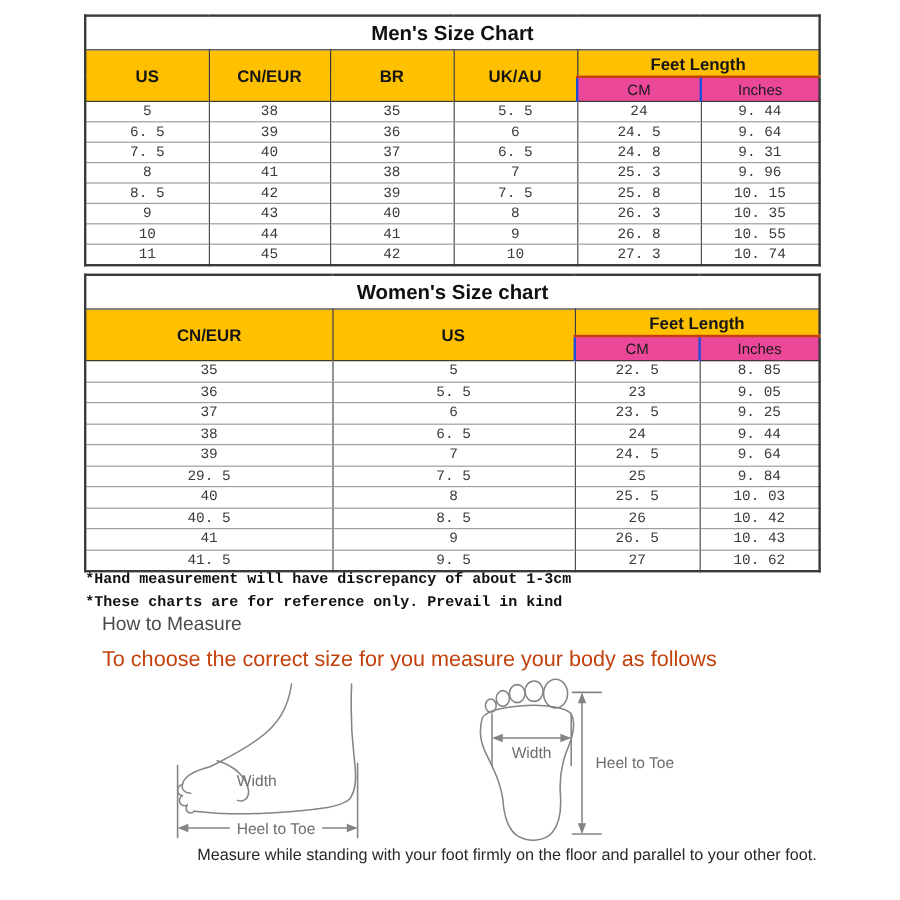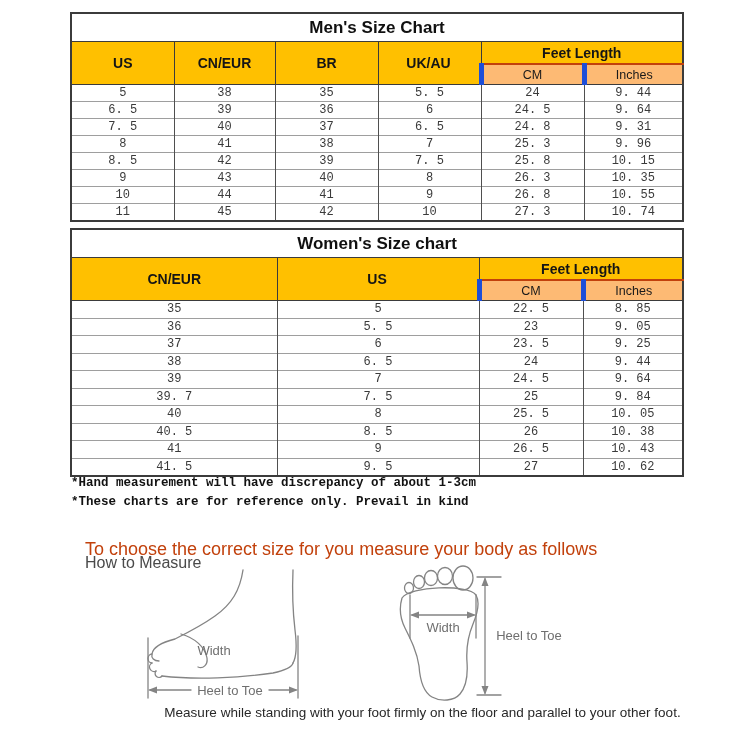--- a/index.html
+++ b/index.html
@@ -10,31 +10,31 @@
   table.size-table{position:absolute;left:70px;width:612px;border-collapse:collapse;
                    table-layout:fixed;border:2px solid #3b3b3b;background:#fff;}
   #mens-table{top:12px;}
   #womens-table{top:228px;}
   .size-table th,.size-table td{padding:0;text-align:center;vertical-align:middle;}
   .title-cell{height:27px;font-weight:bold;font-size:17px;color:#101010;
               border-bottom:1px solid #3b3b3b;background:#fff;}
   .hdr{background:#ffc000;border-left:1px solid #3b3b3b;font-weight:bold;
        font-size:14px;color:#151515;}
   .feet{border-bottom:2px solid #c2410c;height:21px;}
-  .hdr-sub{background:#fdba74;border-left:5px solid #1d4ed8;font-weight:normal;
+  .hdr-sub{background:#ec4899;border-left:2px solid #1d4ed8;font-weight:normal;
            font-size:12.5px;color:#1a1a1a;height:19px;}
   .size-table tbody td{height:16px;border-left:1px solid #4f4f4f;border-top:1px solid #9e9e9e;
            font-family:"Liberation Mono",monospace;font-size:12px;color:#3a3a3a;}
   #womens-table tbody td{height:16.5px;}
   .size-table tbody tr:first-child td{border-top:1px solid #3b3b3b;}
 
   
   .notes{position:absolute;left:71px;top:474px;font-family:"Liberation Mono",monospace;
          font-weight:bold;font-size:12.5px;color:#111;line-height:18.5px;white-space:nowrap;}
-  .howto-heading{position:absolute;left:85px;top:512px;font-size:16px;color:#4a4a4a;margin-top:42px;}
+  .howto-heading{position:absolute;left:85px;top:512px;font-size:16px;color:#4a4a4a;}
   .howto-subtitle{position:absolute;left:85px;top:539px;font-size:18px;color:#c2410c;}
   .caption{position:absolute;left:140px;top:705px;width:565px;text-align:center;
            font-size:13.5px;color:#282828;}
 
   
   .sketch{position:absolute;}
   .sketch path,.sketch line,.sketch ellipse{fill:none;stroke:#848484;stroke-width:1.3;
         stroke-linecap:round;stroke-linejoin:round;}
   .sketch polygon{fill:#848484;stroke:none;}
   .sketch text{fill:#6f6f6f;font-family:"Liberation Sans",sans-serif;font-size:13px;stroke:none;}
@@ -185,36 +185,36 @@
           <td>24</td>
           <td>9. 44</td>
         </tr>
         <tr>
           <td>39</td>
           <td>7</td>
           <td>24. 5</td>
           <td>9. 64</td>
         </tr>
         <tr>
-          <td>39. 7</td>
+          <td>29. 5</td>
           <td>7. 5</td>
           <td>25</td>
           <td>9. 84</td>
         </tr>
         <tr>
           <td>40</td>
           <td>8</td>
           <td>25. 5</td>
-          <td>10. 05</td>
+          <td>10. 03</td>
         </tr>
         <tr>
           <td>40. 5</td>
           <td>8. 5</td>
           <td>26</td>
-          <td>10. 38</td>
+          <td>10. 42</td>
         </tr>
         <tr>
           <td>41</td>
           <td>9</td>
           <td>26. 5</td>
           <td>10. 43</td>
         </tr>
         <tr>
           <td>41. 5</td>
           <td>9. 5</td>

